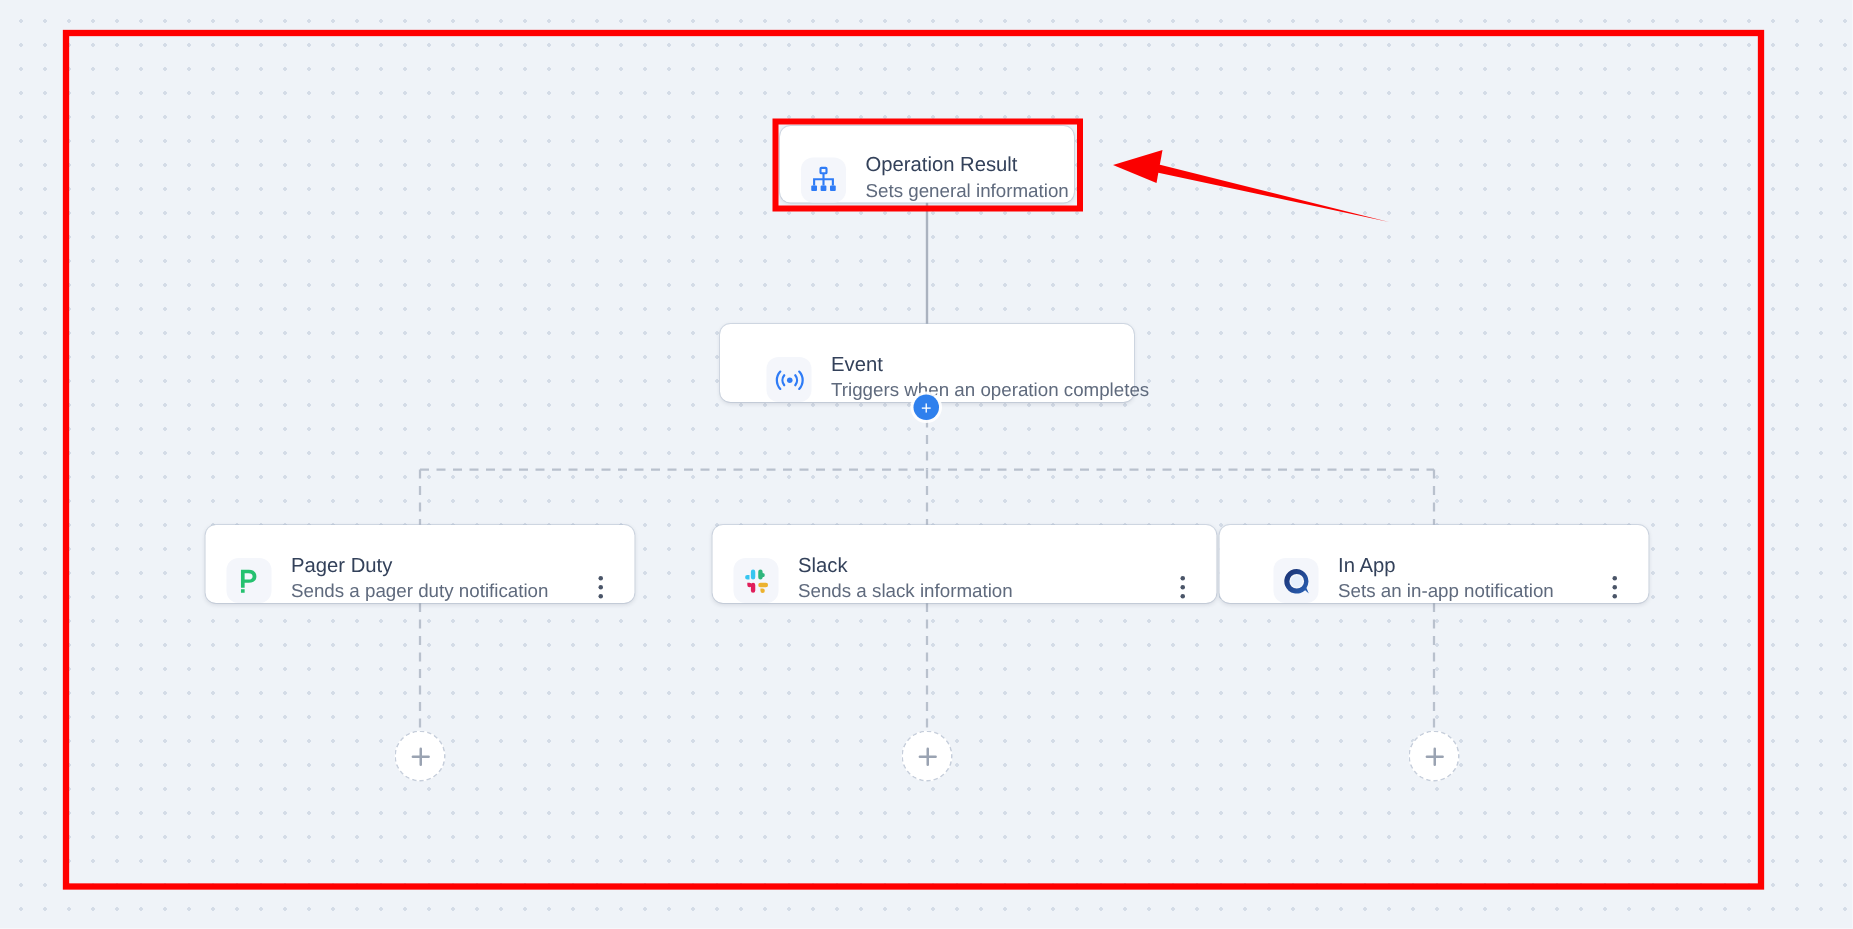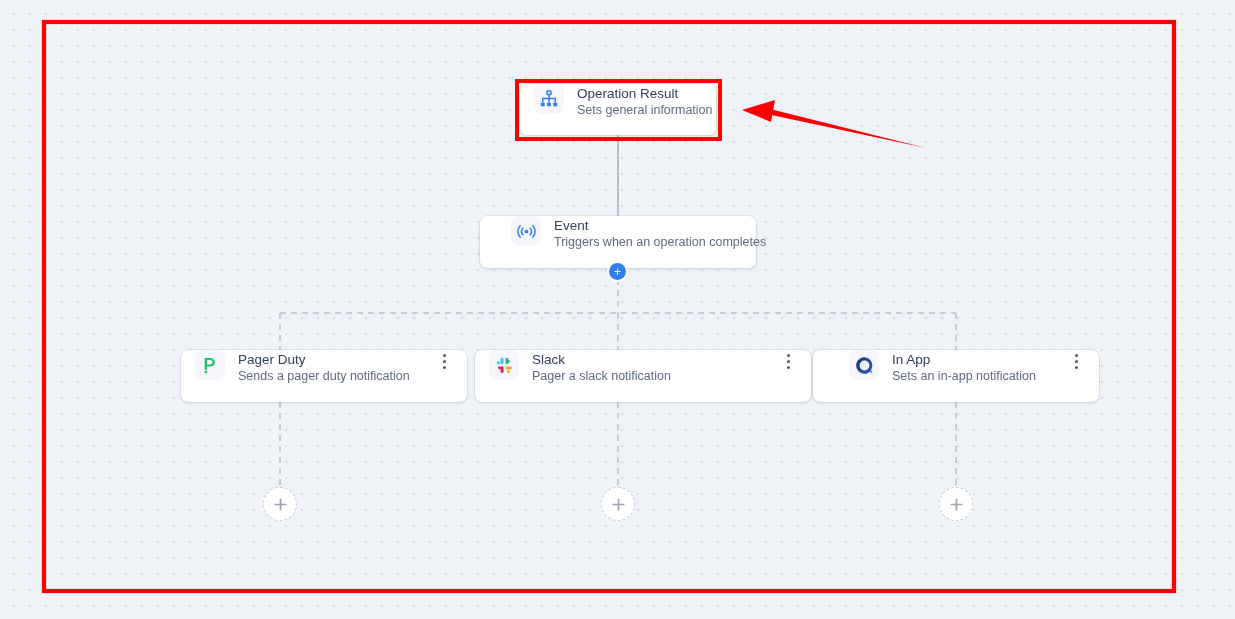--- a/index.html
+++ b/index.html
@@ -32,21 +32,21 @@
     pointer-events: none;
   }
 
   
   .node {
     position: absolute;
     background: #ffffff;
     border-radius: 7px;
     box-shadow: 0 1px 3px rgba(36,48,70,0.13), 0 0 0 0.6px rgba(180,193,210,0.45);
     display: flex;
-    align-items: flex-start;
+    align-items: flex-end;
     padding: 0 14px;
   }
 
   .node-icon {
     width: 30px;
     height: 30px;
     min-width: 30px;
     border-radius: 8px;
     background: #f4f6fb;
     display: flex;
@@ -85,21 +85,21 @@
     display: block;
     width: 3px;
     height: 3px;
     border-radius: 50%;
     background: #4a5568;
   }
 
   
   #node-operation-result { left: 520px; top: 84px;  width: 196px; height: 51px; }
   #node-event            { left: 480px; top: 216px; width: 276px; height: 52px; padding-left: 31px; }
-  #node-pager-duty       { left: 137px; top: 350px; width: 286px; height: 52px; margin-left: 44px; }
+  #node-pager-duty       { left: 137px; top: 350px; width: 286px; height: 52px; }
   #node-slack            { left: 475px; top: 350px; width: 336px; height: 52px; }
   #node-in-app           { left: 813px; top: 350px; width: 286px; height: 52px; padding-left: 36px; }
 
   
   .add-handle-blue {
     position: absolute;
     width: 17px;
     height: 17px;
     border-radius: 50%;
     background: #2f80ed;
@@ -239,21 +239,21 @@
           <path d="M15.1 13.3 h4.6 a1.85 1.85 0 1 1 0 3.7 h-4.6 a1.85 1.85 0 1 1 0 -3.7 Z" fill="#ecb22e"></path>
           <path d="M15.1 18.1 h1.85 a1.85 1.85 0 1 1 -1.85 1.85 Z" fill="#ecb22e"></path>
 
           <path d="M8.9 13.3 a1.85 1.85 0 0 1 1.85 1.85 v4.6 a1.85 1.85 0 1 1 -3.7 0 v-4.6 A1.85 1.85 0 0 1 8.9 13.3 Z" fill="#e01e5a"></path>
           <path d="M4.05 13.3 h1.85 a1.85 1.85 0 1 1 -1.85 1.85 Z" fill="#e01e5a"></path>
         </g>
       </svg>
     </span>
     <span class="node-text">
       <span class="node-title">Slack</span>
-      <span class="node-sub" style="display:block">Pager a slack notification</span>
+      <span class="node-sub" style="display:block">Sends a slack information</span>
     </span>
     <span class="kebab">
       <i></i>
       <i></i>
       <i></i>
     </span>
   </div>
 
   <div class="node" id="node-in-app">
     <span class="node-icon">

